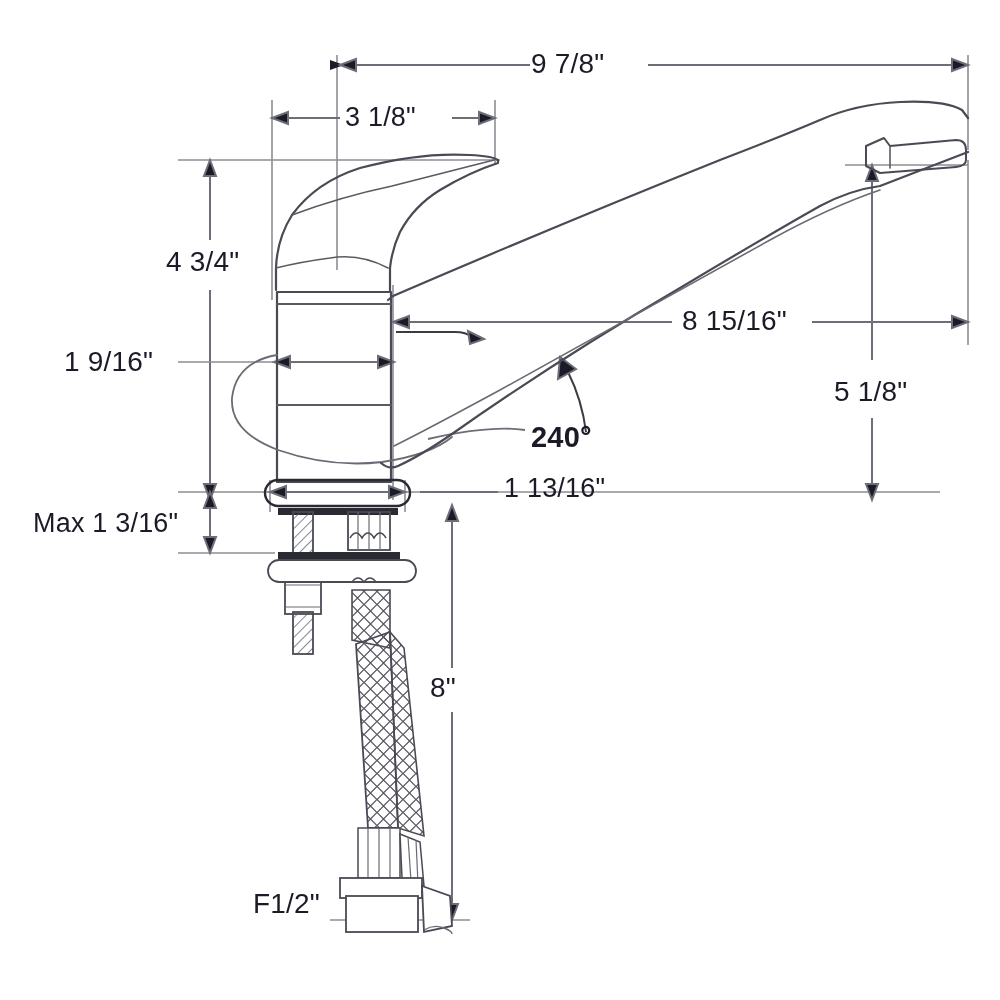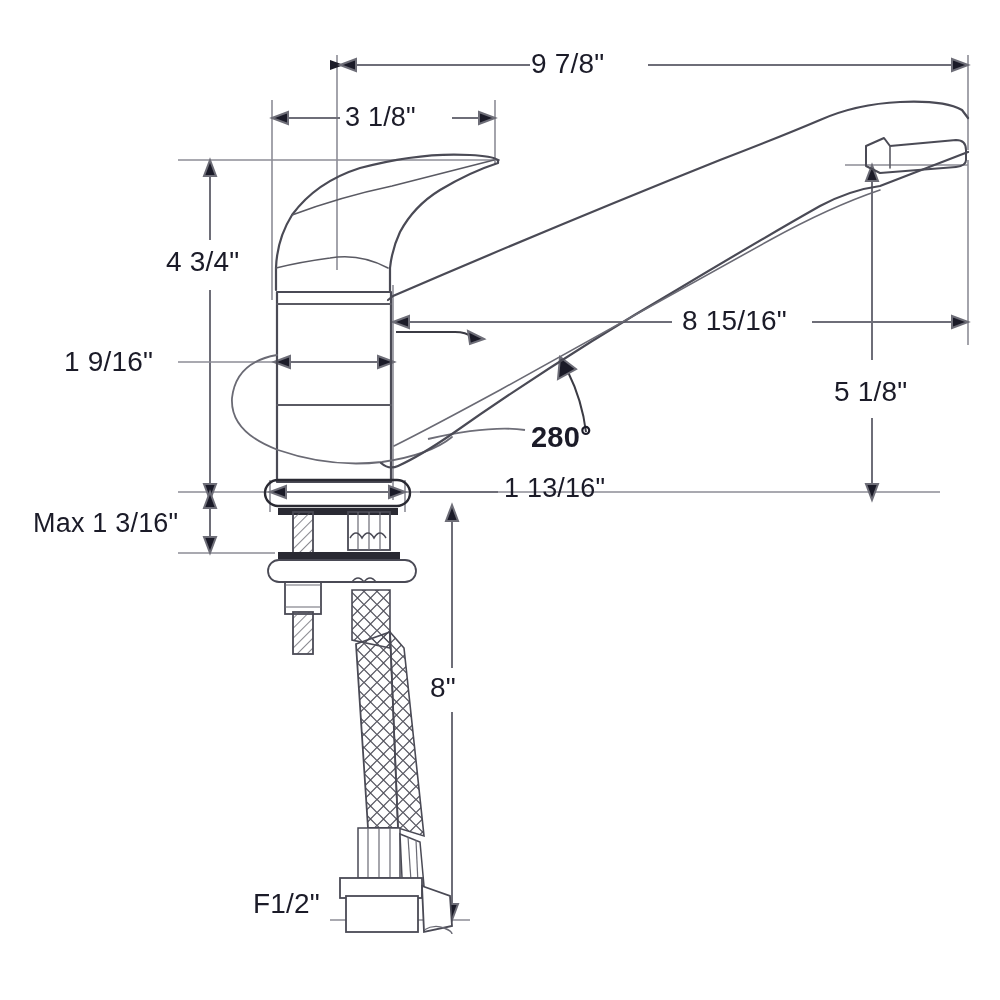--- a/index.html
+++ b/index.html
@@ -260,21 +260,21 @@
   <div class="dim-label dim-27" style="left:345px; top:102px;">3 1/8"</div>
 
   <div class="dim-label dim-28" style="left:166px; top:246px;">4 3/4"</div>
 
   <div class="dim-label dim-28" style="left:64px; top:346px;">1 9/16"</div>
 
   <div class="dim-label dim-28" style="left:682px; top:305px;">8 15/16"</div>
 
   <div class="dim-label dim-28" style="left:834px; top:376px;">5 1/8"</div>
 
-  <div class="dim-label dim-bold" style="left:531px; top:421px;">280°</div>
+  <div class="dim-label dim-bold" style="left:531px; top:421px;">240°</div>
 
   <div class="dim-label dim-27" style="left:504px; top:473px;">1 13/16"</div>
 
   <div class="dim-label dim-27" style="left:33px; top:508px;">Max 1 3/16"</div>
 
   <div class="dim-label dim-28" style="left:430px; top:672px;">8"</div>
 
   <div class="dim-label dim-28" style="left:253px; top:888px;">F1/2"</div>
 
 </div>

